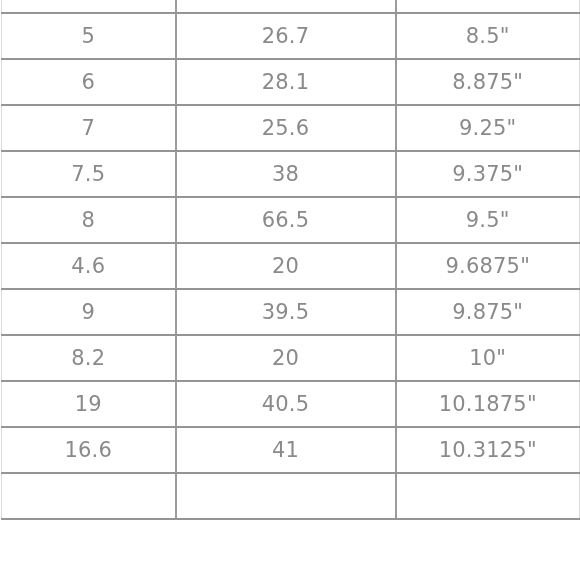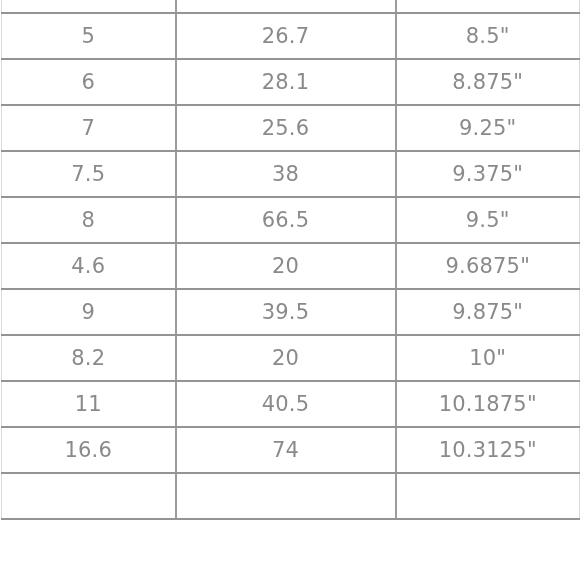--- a/index.html
+++ b/index.html
@@ -123,27 +123,27 @@
             <td>9</td>
             <td>39.5</td>
             <td>9.875"</td>
           </tr>
           <tr>
             <td>8.2</td>
             <td>20</td>
             <td>10"</td>
           </tr>
           <tr>
-            <td>11</td>
+            <td>19</td>
             <td>40.5</td>
             <td>10.1875"</td>
           </tr>
           <tr>
             <td>16.6</td>
-            <td>74</td>
+            <td>41</td>
             <td>10.3125"</td>
           </tr>
           <tr class="spacer-row">
             <td></td>
             <td></td>
             <td></td>
           </tr>
         </tbody>
     </table>
   </div>

